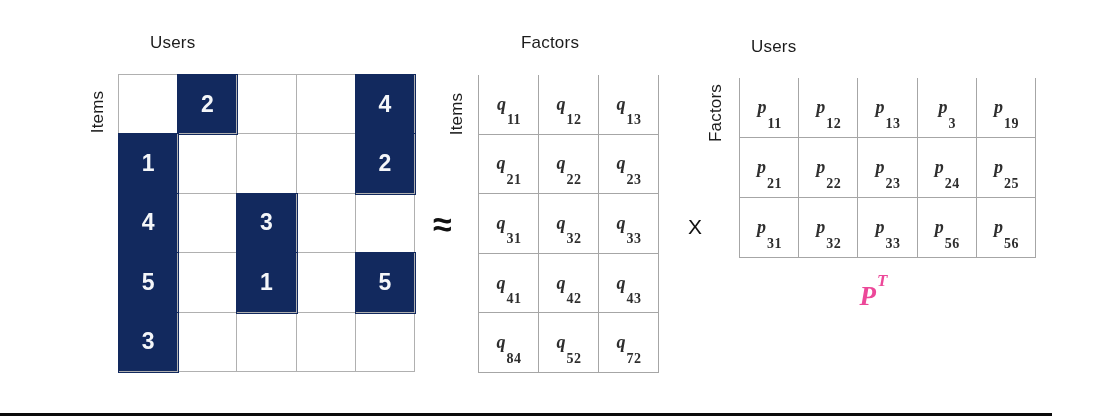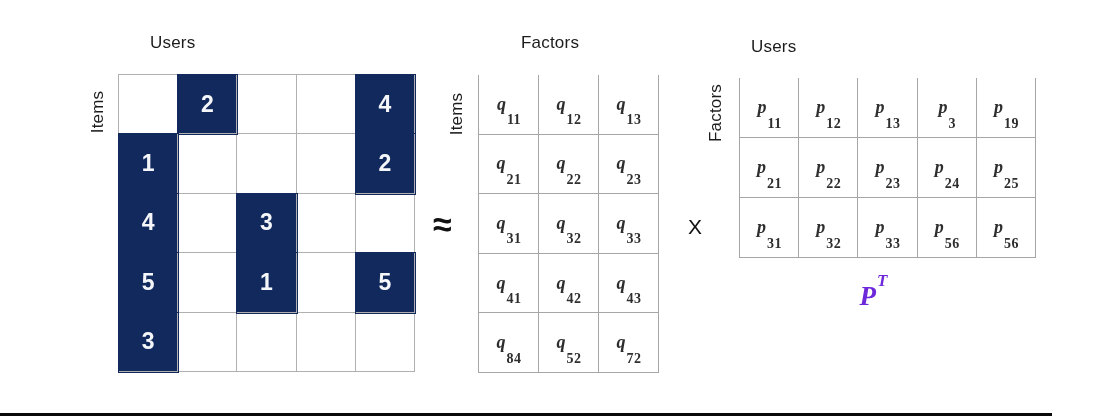--- a/index.html
+++ b/index.html
@@ -58,21 +58,21 @@
   .alg-q{left:478px;top:75px;width:181px;height:298px;}
   .alg-p{left:739px;top:78px;width:297px;height:180px;}
 
   .op{position:absolute;color:#111111;line-height:1;}
   #approx{left:433px;top:207px;font-size:34px;font-weight:700;}
   #times{left:688px;top:216px;font-size:21px;font-weight:500;}
 
   #pt{
     position:absolute;left:838px;top:281px;width:70px;text-align:center;
     font-family:"Liberation Serif", serif;font-style:italic;font-weight:700;
-    font-size:27px;color:#6d28d9;line-height:1;
+    font-size:27px;color:#ec4899;line-height:1;
   }
   #pt sup{font-size:17px;position:relative;top:-9px;left:1px;}
 
   .rule{position:absolute;left:0;top:413px;width:1105px;height:3px;background:var(--rule);}
 </style>
 </head>
 <body>
 
 <div class="canvas">
 

